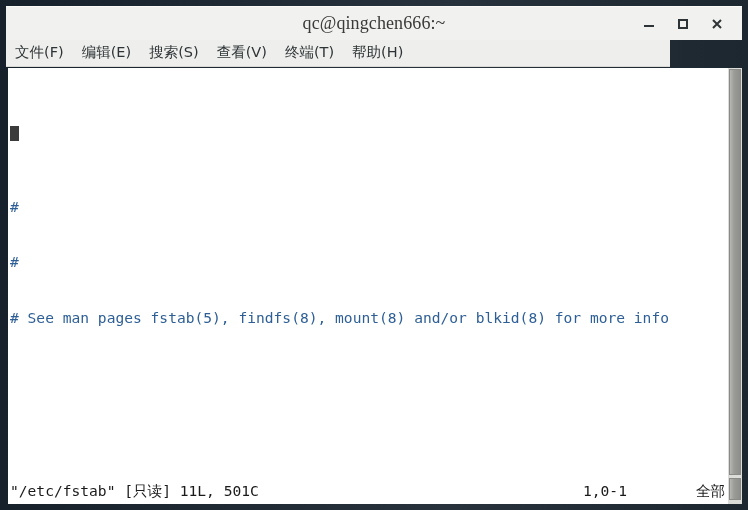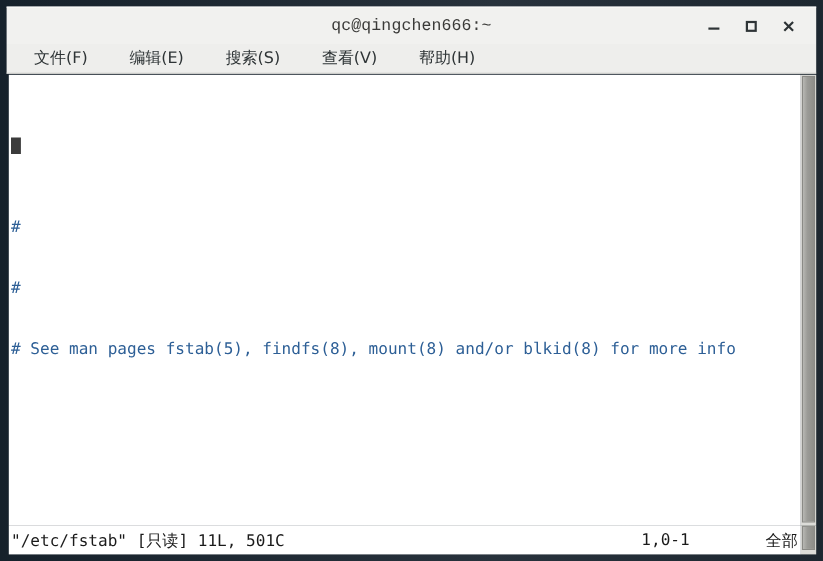--- a/index.html
+++ b/index.html
@@ -31,22 +31,22 @@
     width: 736px;
     height: 34px;
     background: #f1f1ef;
     border-top: 1px solid #fbfbfa;
     box-sizing: border-box;
     display: flex;
     align-items: center;
     justify-content: center;
   }
   #title-text {
-    font-family: Liberation Mono, monospace;
-    font-size: 15px;
+    font-family: Liberation Serif, serif;
+    font-size: 18px;
     color: #3a3a38;
     letter-spacing: 0.1px;
     white-space: nowrap;
   }
   #win-buttons {
     position: absolute;
     right: 8px;
     top: 0;
     height: 34px;
     display: flex;
@@ -60,29 +60,28 @@
     align-items: center;
     justify-content: center;
     cursor: default;
   }
   .win-btn svg { display: block; }
 
   
   #menubar {
     position: absolute;
     left: 6px; top: 40px;
-    width: 736px;
+    width: 664px;
     height: 27px;
     background: #eeeeec;
     border-bottom: 1px solid #d8d8d4;
     box-sizing: border-box;
     display: flex;
     align-items: center;
-    padding-left: 16px;
-    gap: 20px;
+    padding-left: 0;
   }
   .menu-item {
     font-family: "DejaVu Sans", sans-serif;
     font-size: 14.5px;
     color: #2e3436;
     padding: 2px 9px 3px 9px;
     white-space: nowrap;
     cursor: default;
   }
 
@@ -218,20 +217,21 @@
           </svg>
       </div>
     </div>
   </div>
 
   <div id="menubar">
     <div class="menu-item">文件(F)</div>
     <div class="menu-item">编辑(E)</div>
     <div class="menu-item">搜索(S)</div>
     <div class="menu-item">查看(V)</div>
+    <div class="menu-item">终端(T)</div>
     <div class="menu-item">帮助(H)</div>
   </div>
 
   <div id="term">
     <div id="term-inner">
 
       <div class="row"><span class="cursor-block"></span></div>
 
       <div class="row c-comment">#</div>
       <div class="row c-comment">#</div>

